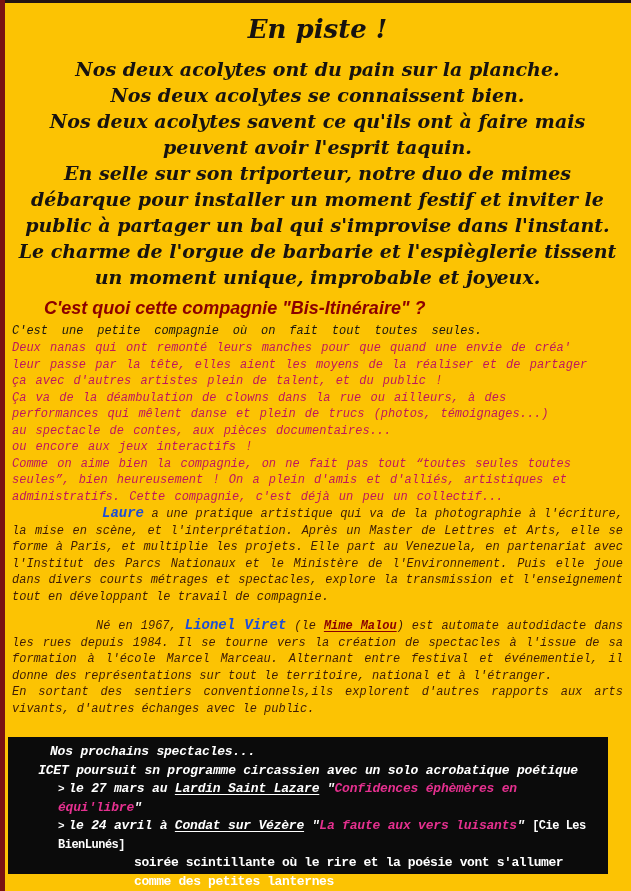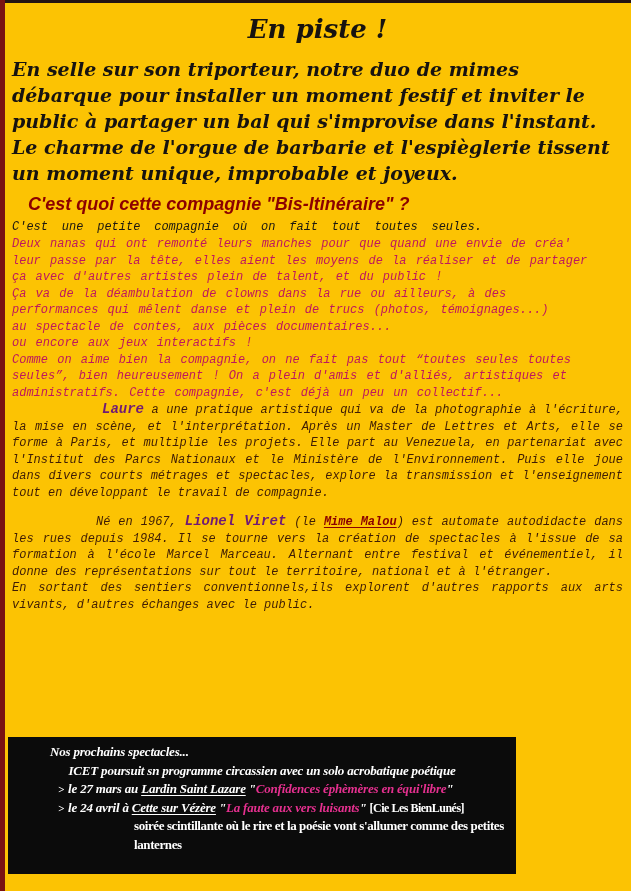--- a/index.html
+++ b/index.html
@@ -9,41 +9,41 @@
     font-family:"Liberation Sans",sans-serif;
   }
   .leftbar{position:absolute;left:0;top:0;width:5px;height:891px;background:#7A1212;}
   .topbar{position:absolute;left:0;top:0;width:631px;height:3px;background:#241312;}
   .content{position:relative;padding:10px 8px 0 12px;box-sizing:border-box;height:100%;}
 
   
   .script{font-family:"DejaVu Serif",serif;font-style:italic;font-weight:bold;color:#171310;}
   .title{font-size:26px;text-align:center;margin:4px 0 12px 0;}
   .script-lines{font-size:19px;line-height:26px;text-align:center;white-space:pre-line;}
-  .script-para{font-size:19px;line-height:26px;text-align:left;margin-top:0;}
+  .script-para{font-size:19px;line-height:26px;text-align:center;margin-top:0;}
 
   
   .redhead{color:#8B0000;font-family:"Liberation Sans",sans-serif;font-weight:bold;font-style:italic;
-    font-size:18px;margin:8px 0 4px 16px;}
+    font-size:18px;margin:8px 0 4px 32px;}
   .redhead2{margin-left:38px;margin-top:6px;}
 
   
   .mono{font-family:"Liberation Mono","DejaVu Sans Mono",monospace;font-style:italic;}
   .lead{font-size:12px;line-height:17px;word-spacing:0.55em;color:#1c1710;}
   .block1{font-size:12px;line-height:16.5px;white-space:pre-line;word-spacing:2px;color:#be185d;}
   .bio{font-size:12px;line-height:16.5px;color:#3F1D05;text-align:justify;margin:0;}
   .bio.ind1{text-indent:7.5em;}
   .bio.ind2{text-indent:7em;margin-top:12px;}
-  .bio-name{font-size:14px;font-weight:bold;color:#701a75;}
+  .bio-name{font-size:14px;font-weight:bold;color:#1d4ed8;}
   .maroon-link{color:#8B0000;text-decoration:underline;text-underline-offset:2px;font-weight:bold;}
 
   
   .footer{
-    position:absolute;left:8px;top:737px;width:508px;height:137px;background:#0B0B0B;
-    color:#FFFFFF;font-family:Liberation Serif, serif;font-weight:bold;font-style:italic;
+    position:absolute;left:8px;top:737px;width:600px;height:137px;background:#0B0B0B;
+    color:#FFFFFF;font-family:Liberation Mono, monospace;font-weight:bold;font-style:italic;
     font-size:13px;line-height:18.5px;box-sizing:border-box;padding:6px 8px 4px 8px;
     letter-spacing:-0.2px;
   }
   .f-heading{margin-left:34px;}
   .f-sub{text-align:center;}
   .f-event{margin-left:42px;}
   .f-arrow{font-size:11px;margin-right:4px;}
   .f-date{font-weight:bold;}
   .f-place{text-decoration:underline;text-underline-offset:2px;}
   .f-pink{color:#E5308F;}
@@ -57,20 +57,23 @@
 <body>
 
 <div class="page">
   <div class="topbar"></div>
   <div class="leftbar"></div>
 
   <div class="content">
 
     <div class="script title">En piste !</div>
 
+    <div class="script script-lines">Nos deux acolytes ont du pain sur la planche.
+Nos deux acolytes se connaissent bien.
+Nos deux acolytes savent ce qu'ils ont à faire mais peuvent avoir l'esprit taquin.</div>
     <div class="script script-para">En selle sur son triporteur, notre duo de mimes débarque pour installer un moment festif et inviter le public à partager un bal qui s'improvise dans l'instant. Le charme de l'orgue de barbarie et l'espièglerie tissent un moment unique, improbable et joyeux.</div>
 
     <div class="redhead">C'est quoi cette compagnie "Bis-Itinéraire" ?</div>
     <div class="mono lead">C'est une petite compagnie où on fait tout toutes seules.</div>
     <div class="mono block1">Deux nanas qui ont remonté leurs manches pour que quand une envie de créa'
 leur passe par la tête, elles aient les moyens de la réaliser et de partager
 ça avec d'autres artistes plein de talent, et du public !
 Ça va de la déambulation de clowns dans la rue ou ailleurs, à des
 performances qui mêlent danse et plein de trucs (photos, témoignages...)
 au spectacle de contes, aux pièces documentaires...
@@ -88,19 +91,19 @@
     <p class="mono bio">En sortant des sentiers conventionnels,ils explorent d'autres rapports aux arts vivants, d'autres échanges avec le public.</p>
 
     <div class="footer">
       <div class="f-heading">Nos prochains spectacles...</div>
       <div class="f-sub">ICET poursuit sn programme circassien  avec un solo acrobatique poétique</div>
 
       <div class="f-event"><span class="f-arrow">&gt;</span><span>le </span><span class="f-date">27 mars</span><span> au </span><span class="f-place">Lardin Saint Lazare</span><span>  "</span><span class="f-pink">Confidences éphèmères en équi'libre</span><span>"</span></div>
 
 
 
-      <div class="f-event"><span class="f-arrow">&gt;</span><span>le </span><span class="f-date">24 avril</span><span> à </span><span class="f-place">Cette sur Vézère</span><span> "</span><span class="f-pink">La faute aux vers luisants</span><span>" </span><span class="f-cie">[Cie Les BienLunés]</span></div>
+      <div class="f-event"><span class="f-arrow">&gt;</span><span>le </span><span class="f-date">24 avril</span><span> à </span><span class="f-place">Condat sur Vézère</span><span> "</span><span class="f-pink">La faute aux vers luisants</span><span>" </span><span class="f-cie">[Cie Les BienLunés]</span></div>
 
       <div class="f-last">soirée scintillante où le rire et la poésie vont s'allumer comme des petites lanternes</div>
     </div>
 
   </div>
 </div>
 
 </body></html>

